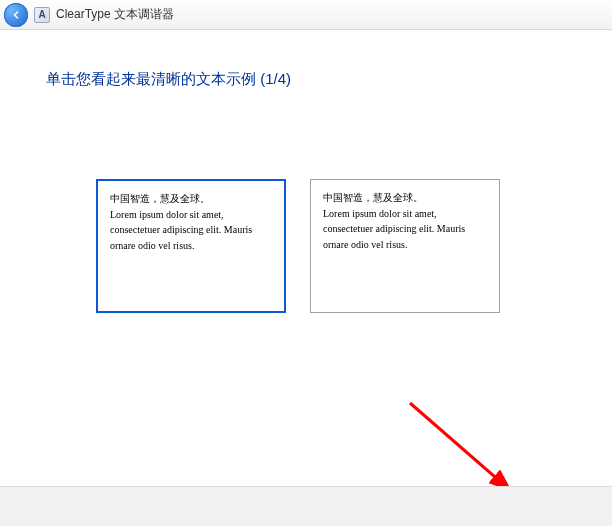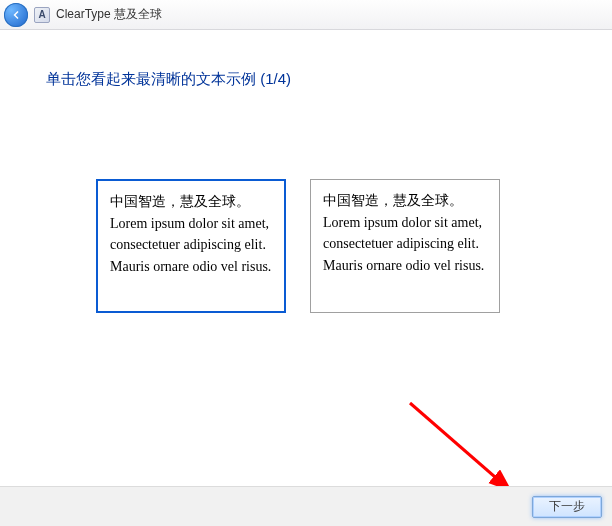--- a/index.html
+++ b/index.html
@@ -29,21 +29,21 @@
       margin-right: 6px;
       border-radius: 2px;
     }
     .content { padding: 40px 36px 0 46px; }
     .heading { color: #003399; font-size: 15px; font-weight: normal; margin-bottom: 90px; }
     .samples { display: flex; gap: 24px; padding-left: 50px; }
     .sample-box {
       width: 190px; height: 134px;
       border: 1px solid #a0a0a0;
       padding: 10px 12px;
-      font-size: 14px; line-height: 1.55; color: #000;
+      font-size: 10px; line-height: 1.55; color: #000;
       font-family: "Times New Roman", "SimSun", serif;
     }
     .sample-box.selected { border: 2px solid #0a5bd3; }
     .arrow-annot {
       position: absolute;
       left: 400px; top: 398px;
       width: 140px; height: 110px;
       pointer-events: none;
     }
     .footer {
@@ -73,21 +73,21 @@
 </head>
 <body>
 
 <div class="titlebar">
   <div class="back-btn">
     <svg viewBox="0 0 24 24">
         <path d="M15 4l-8 8 8 8 2-2-6-6 6-6z"></path>
       </svg>
   </div>
   <span class="app-icon">A</span>
-  <span>ClearType 慧及全球</span>
+  <span>ClearType 文本调谐器</span>
 </div>
 
 <div class="content">
   <div class="heading">单击您看起来最清晰的文本示例 (1/4)</div>
 
   <div class="samples">
     <div class="sample-box selected">
       <span>中国智造，慧及全球。</span><br>
       <span>Lorem ipsum dolor sit amet, consectetuer adipiscing elit. Mauris ornare odio vel risus.</span>
     </div>
@@ -101,14 +101,13 @@
 <svg class="arrow-annot" viewBox="0 0 140 110">
   <defs>
     <marker id="ah" markerWidth="10" markerHeight="10" refX="7" refY="3" orient="auto">
       <path d="M0,0 L8,3 L0,6 Z" fill="#ff0000"></path>
     </marker>
   </defs>
   <line x1="10" y1="5" x2="110" y2="92" stroke="#ff0000" stroke-width="3" marker-end="url(#ah)"></line>
 </svg>
 
 <div class="footer">
-  <div class="btn primary">下一步</div>
 </div>
 
 </body></html>

